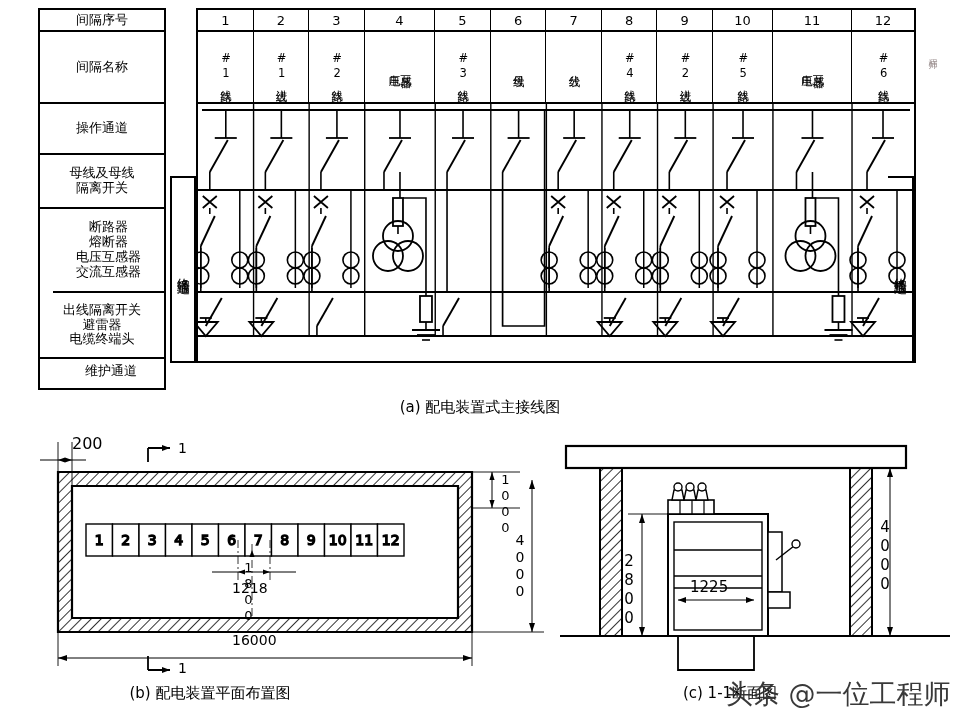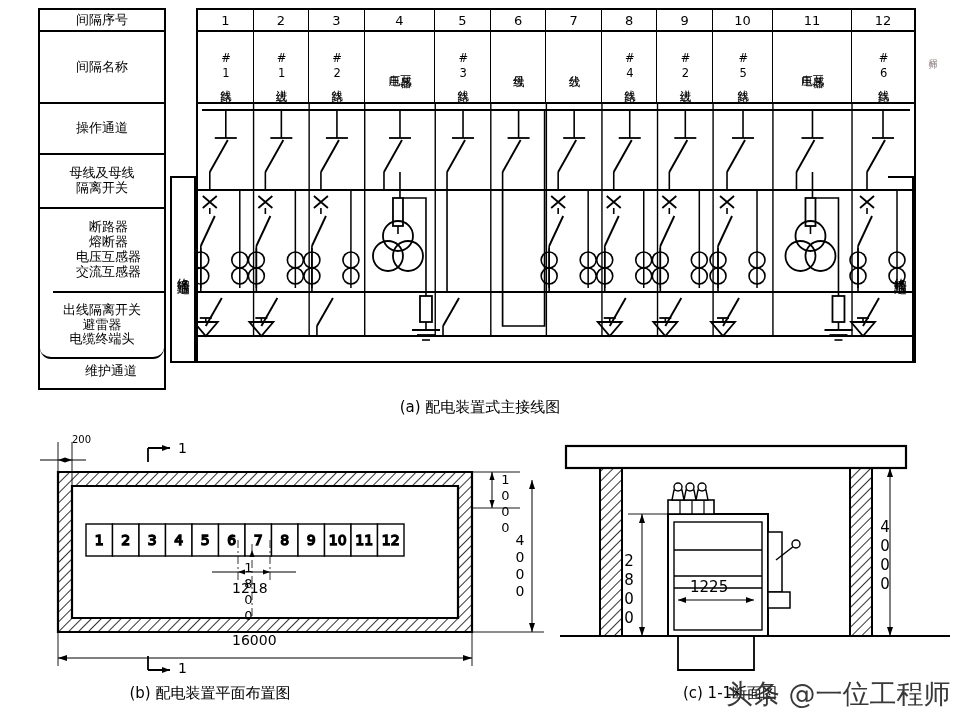--- a/index.html
+++ b/index.html
@@ -72,21 +72,21 @@
     <div id="rowlabels">
       <div class="rlab" style="height:22px;">间隔序号</div>
       <div class="rlab" style="height:72px;">间隔名称</div>
       <div class="rlab" style="height:51px;">操作通道</div>
       <div class="rlab multiline" style="height:54px;">
           <span>母线及母线<br>隔离开关</span>
         </div>
       <div class="rlab multiline" style="height:84px;margin-left:13px;">
           <span>断路器<br>熔断器<br>电压互感器<br>交流互感器</span>
         </div>
-      <div class="rlab multiline" style="height:66px;border-radius:11px;">
+      <div class="rlab multiline" style="height:66px;">
           <span>出线隔离开关<br>避雷器<br>电缆终端头</span>
         </div>
       <div class="rlab" style="height:24px;padding-left:20px;">维护通道</div>
     </div>
 
     <div class="channel" style="left:170px; top:176px; width:26px; height:187px;">
       <span class="vert">终端通道</span>
     </div>
 
     <div class="channel" style="left:888px; top:176px; width:26px; height:187px; border-left:none;">
@@ -437,21 +437,21 @@
 
       <line x1="452" y1="40" x2="500" y2="40" stroke="#000" stroke-width="0.9"></line>
       <line x1="452" y1="76" x2="500" y2="76" stroke="#000" stroke-width="0.9"></line>
       <line x1="472" y1="40" x2="472" y2="76" stroke="#000" stroke-width="1"></line>
       <path d="M472,40 l-2.6,8 h5.2 z M472,76 l-2.6,-8 h5.2 z" fill="#000"></path>
 
       <line x1="452" y1="200" x2="524" y2="200" stroke="#000" stroke-width="0.9"></line>
       <line x1="512" y1="48" x2="512" y2="200" stroke="#000" stroke-width="1"></line>
       <path d="M512,48 l-3,9 h6 z M512,200 l-3,-9 h6 z" fill="#000"></path>
     </svg>
-    <div class="abs" style="left:52px; top:2px; font-size:10px;">200</div>
+    <div class="abs" style="left:52px; top:2px; font-size:16px;">200</div>
     <div class="abs" style="left:158px; top:8px; font-size:14px;">1</div>
     <div class="abs" style="left:158px; top:228px; font-size:14px;">1</div>
     <div class="abs" style="left:212px; top:148px; font-size:14px;">1218</div>
     <div class="abs vert" style="left:221px; top:128px; font-size:13px;">1800</div>
     <div class="abs" style="left:212px; top:200px; font-size:14px;">16000</div>
     <div class="abs vert" style="left:478px; top:40px; font-size:13px;">1000</div>
     <div class="abs vert" style="left:492px; top:100px; font-size:14px;">4000</div>
     <div class="caption" style="left:40px; top:252px; width:300px;">(b) 配电装置平面布置图</div>
   </div>
 

